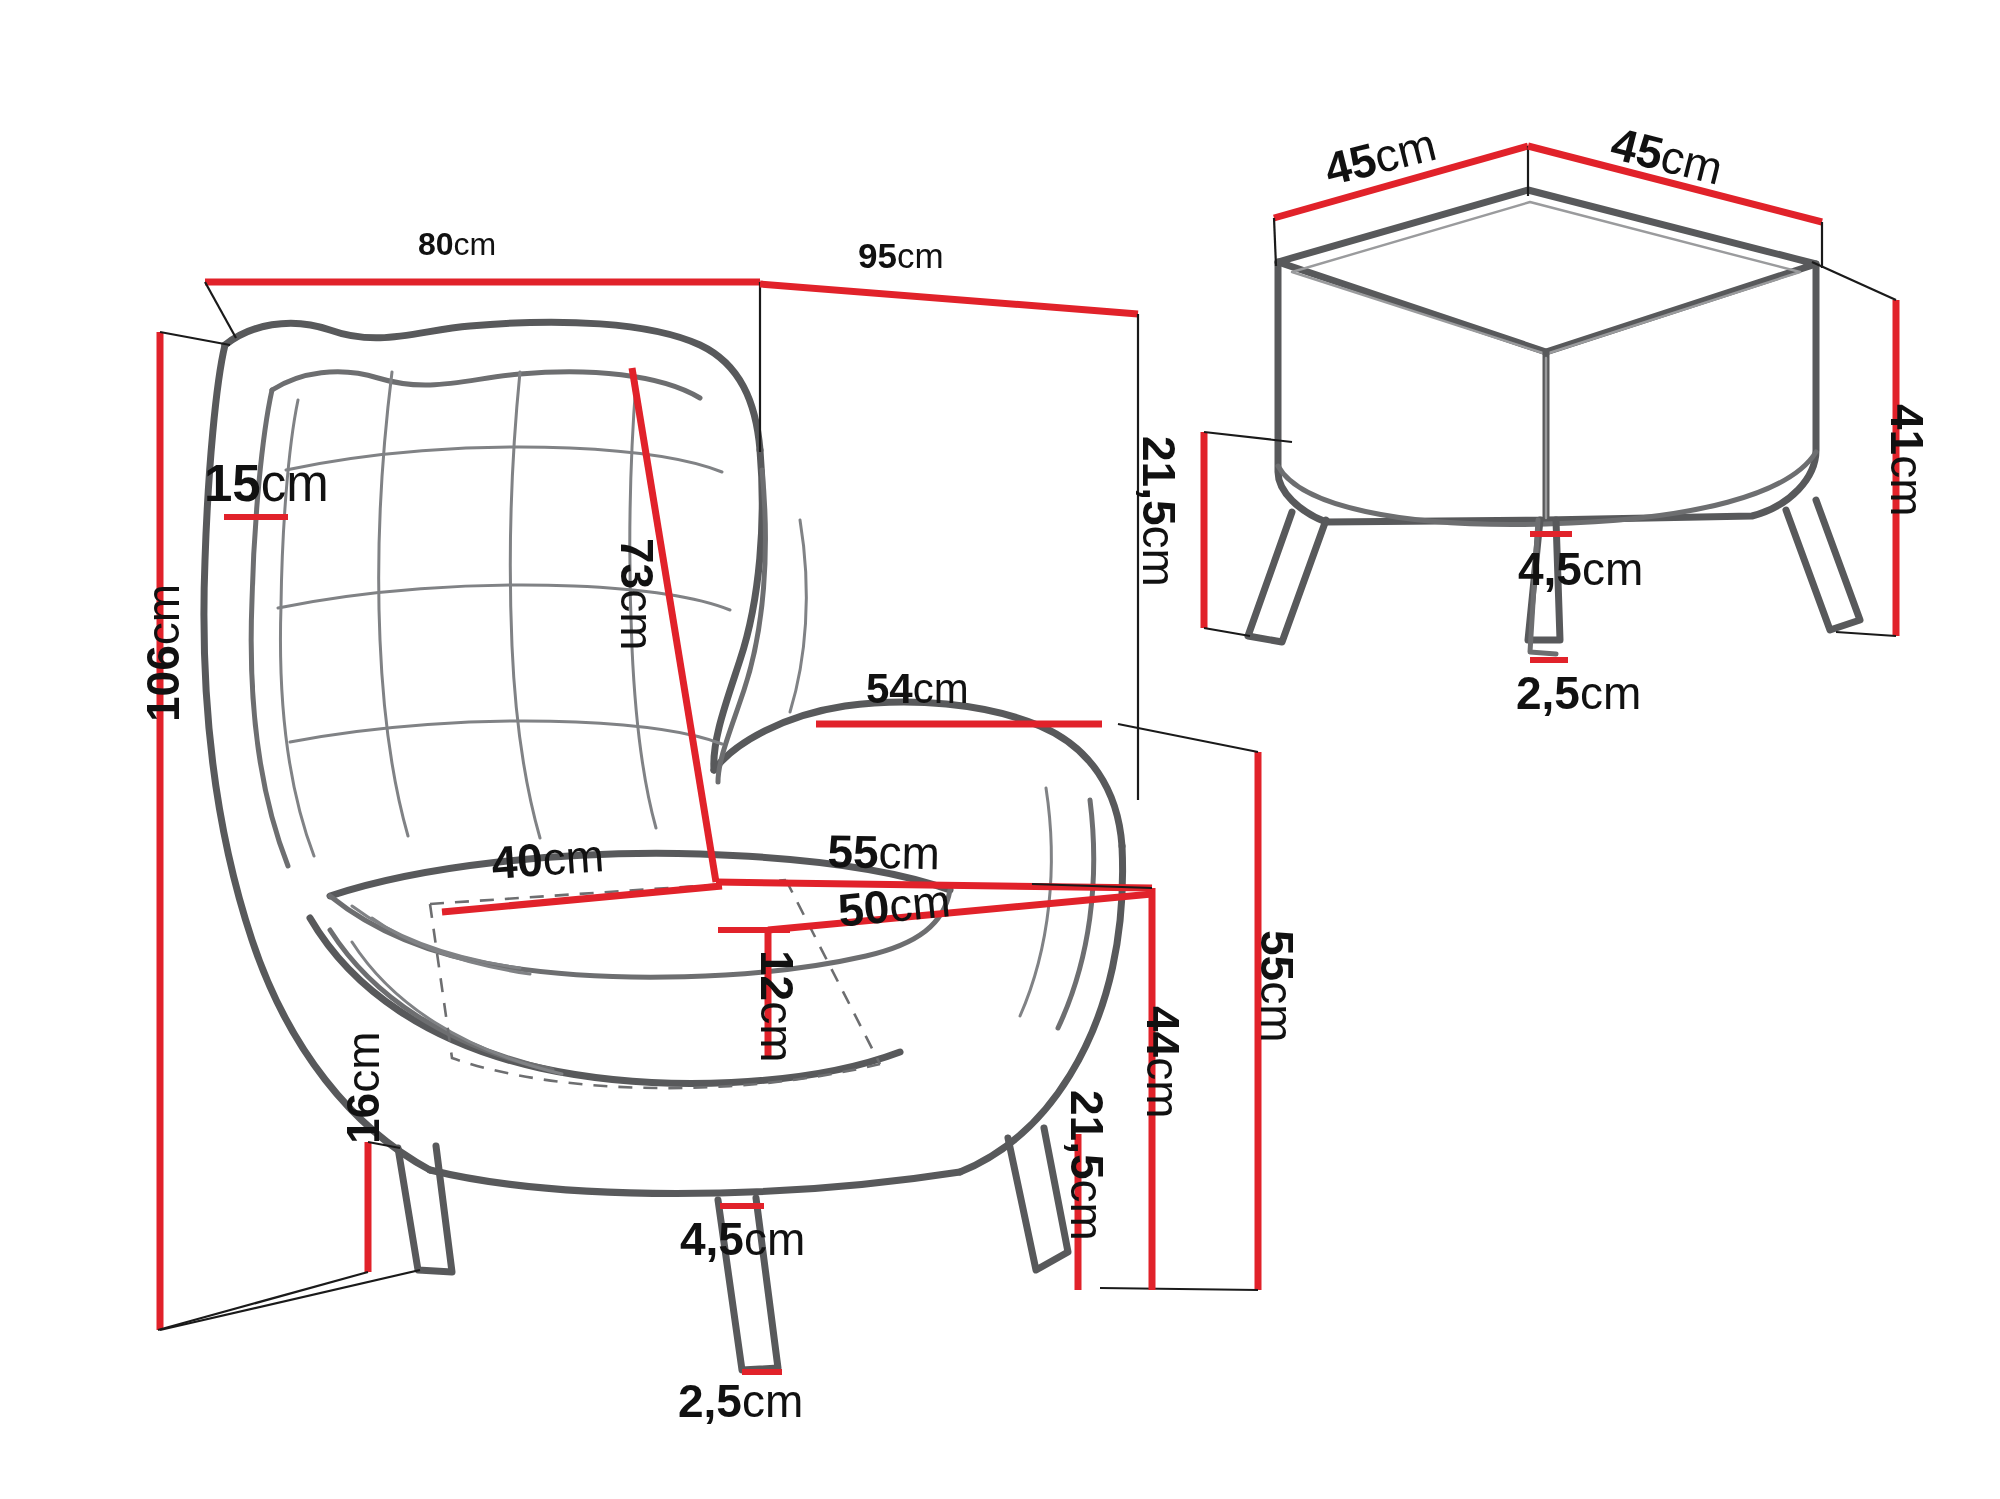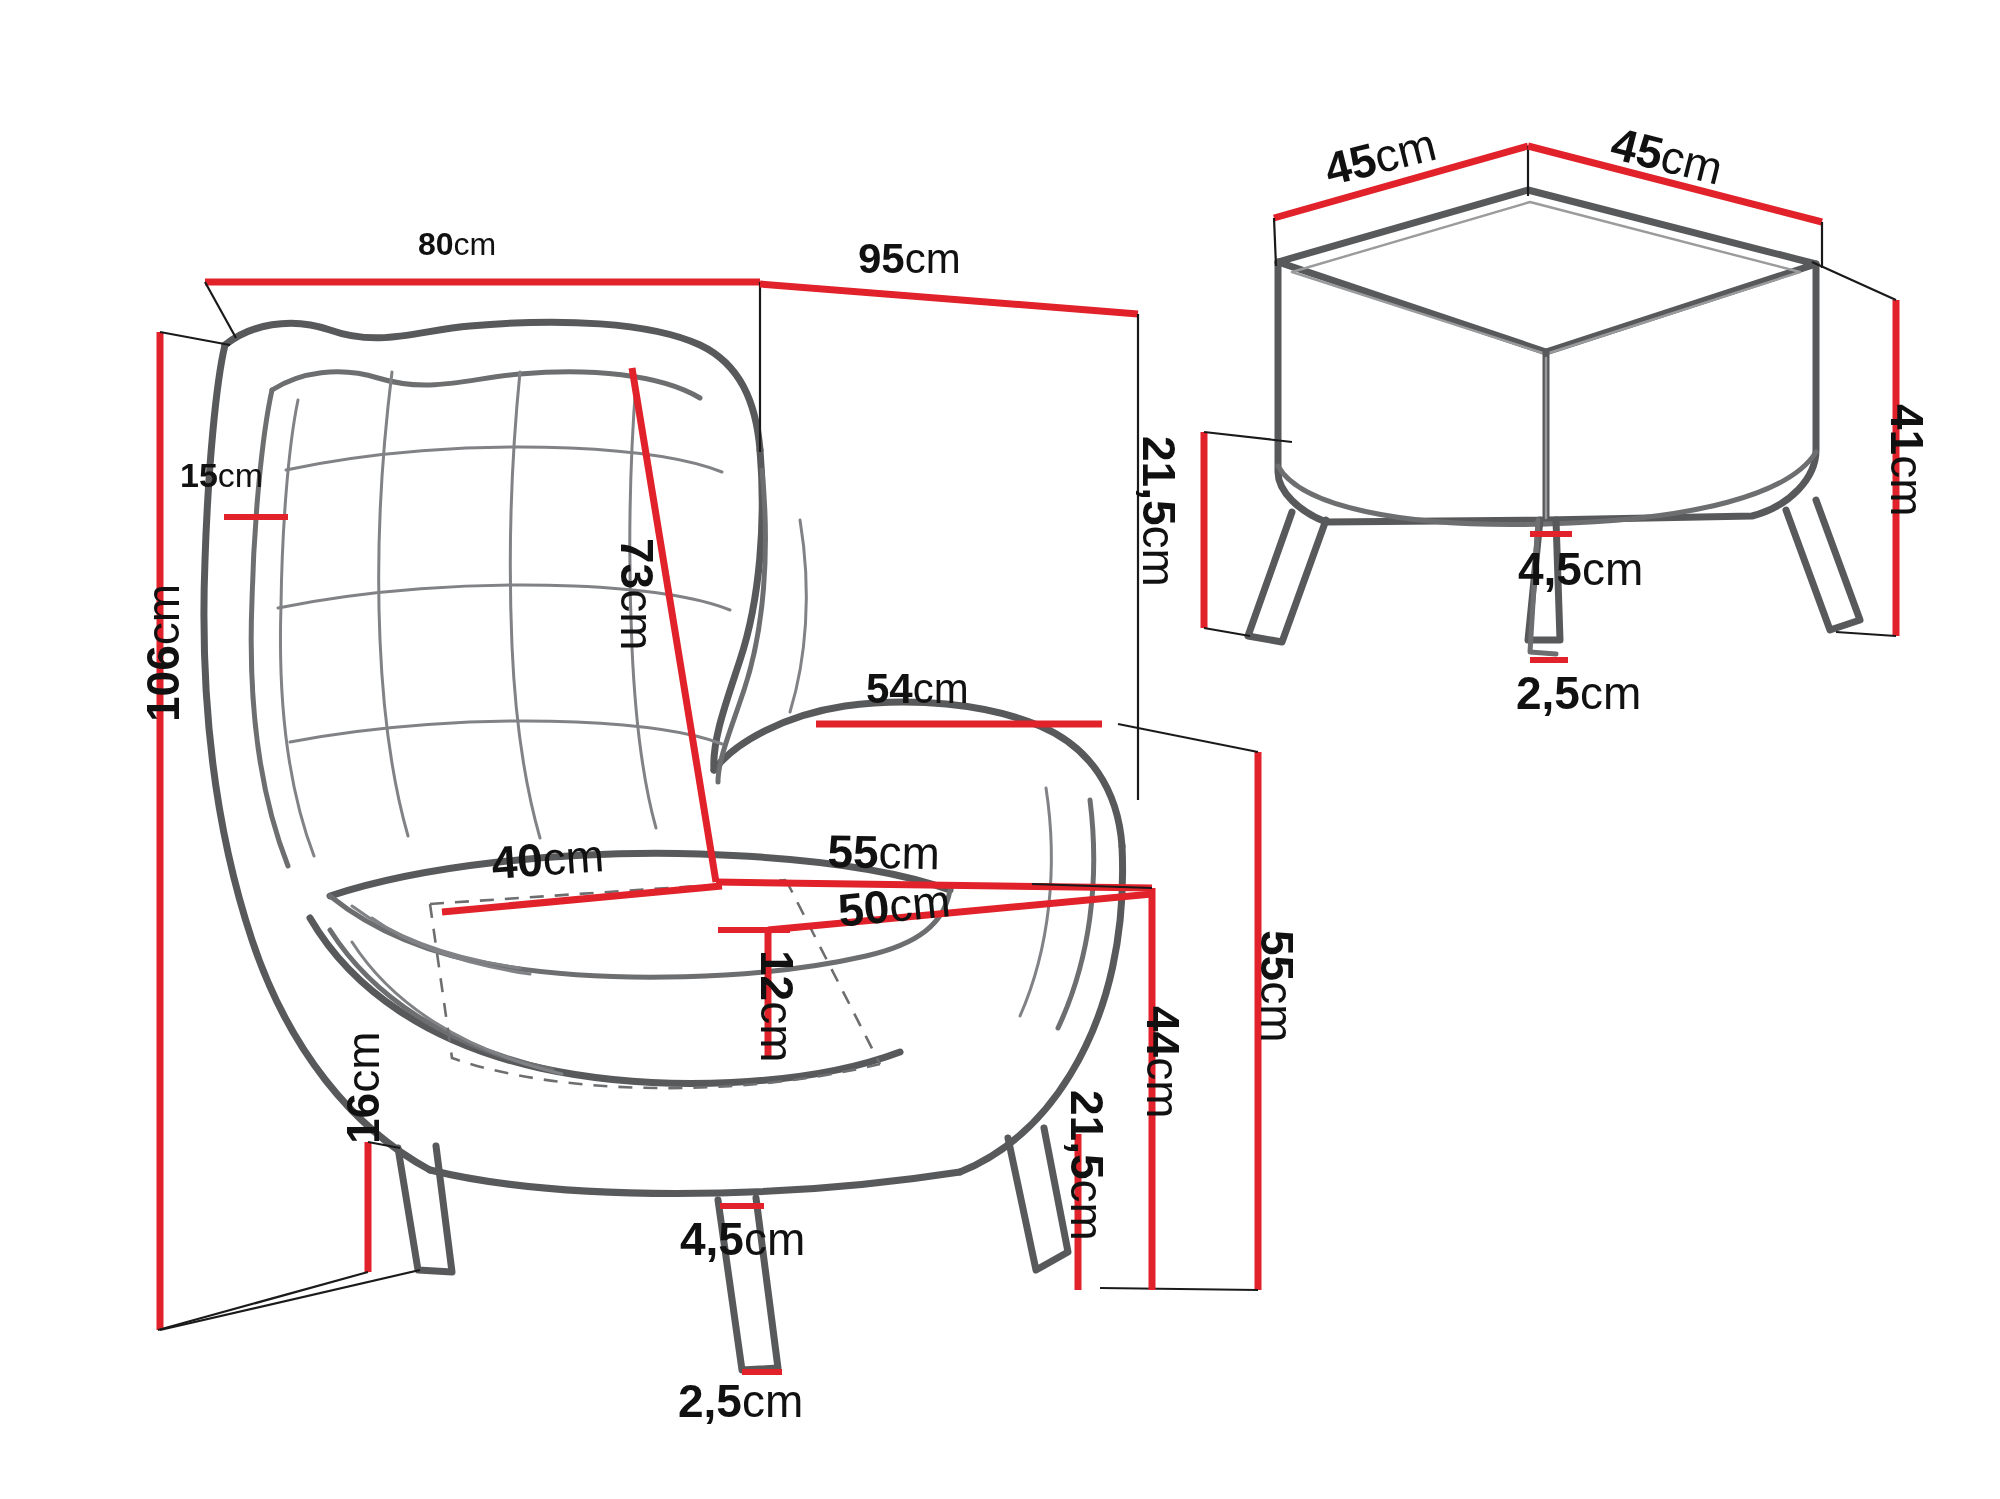--- a/index.html
+++ b/index.html
@@ -179,25 +179,25 @@
       <path class="redthin" d="M1530,534 L1572,534"></path>
 
       <path class="redthin" d="M1530,660 L1568,660"></path>
     </g>
   </svg>
 
   <div class="dimlabel" style="left:418px;top:228px;font-size:32px;">
     <span class="num">80</span><span class="unit">cm</span>
   </div>
 
-  <div class="dimlabel" style="left:858px;top:238px;font-size:42px;">
+  <div class="dimlabel" style="left:858px;top:238px;font-size:35px;">
     <span class="num">95</span><span class="unit">cm</span>
   </div>
 
-  <div class="dimlabel" style="left:180px;top:458px;font-size:34px;">
+  <div class="dimlabel" style="left:204px;top:458px;font-size:51px;">
     <span class="num">15</span><span class="unit">cm</span>
   </div>
 
   <div class="dimlabel" style="left:660px;top:538px;font-size:46px;transform:rotate(90deg);transform-origin:0 0;">
     <span class="num">73</span><span class="unit">cm</span>
   </div>
 
   <div class="dimlabel" style="left:140px;top:722px;font-size:46px;transform:rotate(-90deg);transform-origin:0 0;">
     <span class="num">106</span><span class="unit">cm</span>
   </div>

